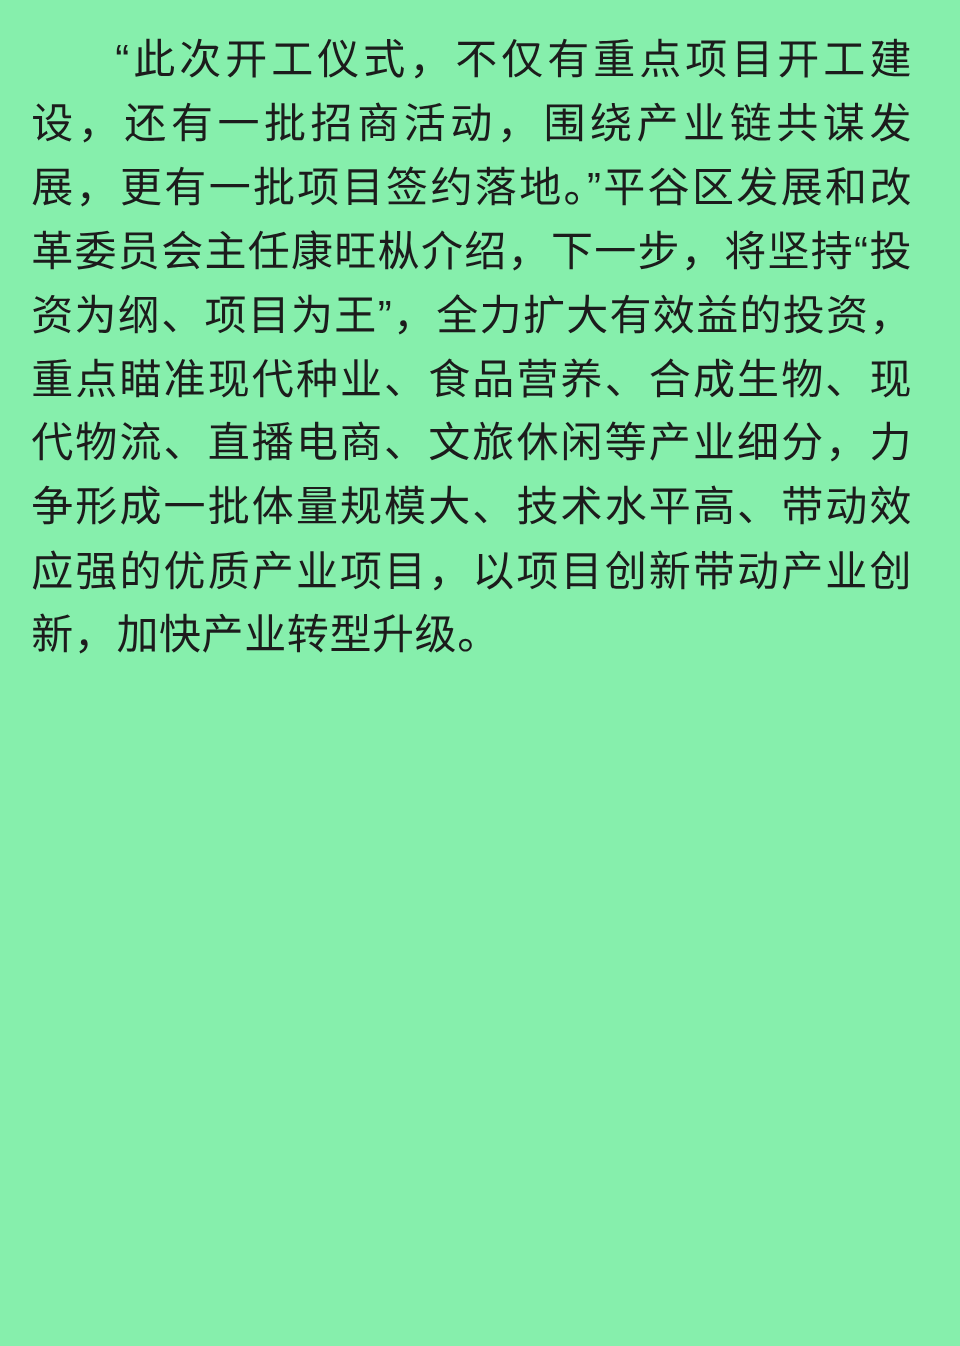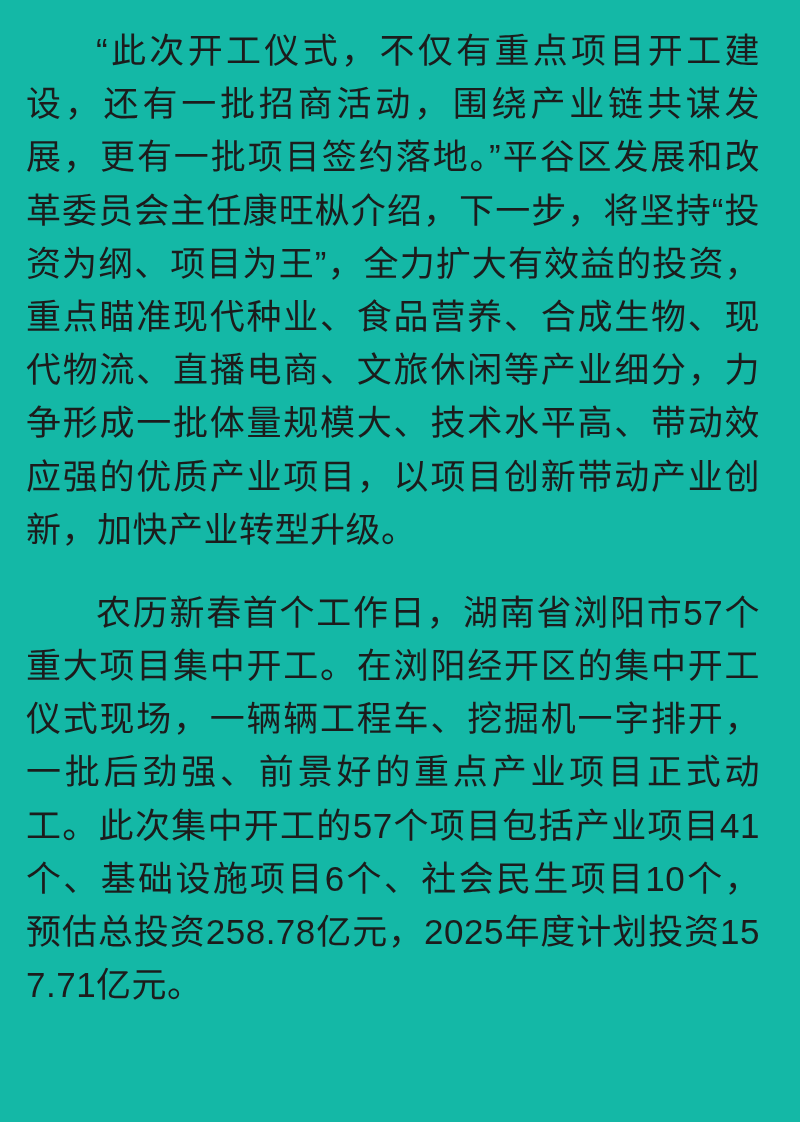--- a/index.html
+++ b/index.html
@@ -12,21 +12,21 @@
     height: 1122px;
     overflow: hidden;
     font-family: "Liberation Sans", "DejaVu Sans", sans-serif;
     color: #1a1a1a;
   }
   .page {
     box-sizing: border-box;
     width: 800px;
     height: 1122px;
     padding: 24px 40px 20px 26px;
-    background: #14b8a6;
+    background: #86efac;
   }
   .article {
     display: block;
   }
   .para {
     font-size: 35px;
     line-height: 1.52;
     letter-spacing: 0.5px;
     text-align: justify;
     text-justify: inter-ideograph;
@@ -39,15 +39,14 @@
   .para:last-child {
     margin-bottom: 0;
   }
 </style>
 </head>
 <body>
 
 <div class="page">
   <div class="article">
     <p class="para">“此次开工仪式，不仅有重点项目开工建设，还有一批招商活动，围绕产业链共谋发展，更有一批项目签约落地。”平谷区发展和改革委员会主任康旺枞介绍，下一步，将坚持“投资为纲、项目为王”，全力扩大有效益的投资，重点瞄准现代种业、食品营养、合成生物、现代物流、直播电商、文旅休闲等产业细分，力争形成一批体量规模大、技术水平高、带动效应强的优质产业项目，以项目创新带动产业创新，加快产业转型升级。</p>
-    <p class="para">农历新春首个工作日，湖南省浏阳市57个重大项目集中开工。在浏阳经开区的集中开工仪式现场，一辆辆工程车、挖掘机一字排开，一批后劲强、前景好的重点产业项目正式动工。此次集中开工的57个项目包括产业项目41个、基础设施项目6个、社会民生项目10个，预估总投资258.78亿元，2025年度计划投资157.71亿元。</p>
   </div>
 </div>
 
 </body></html>

